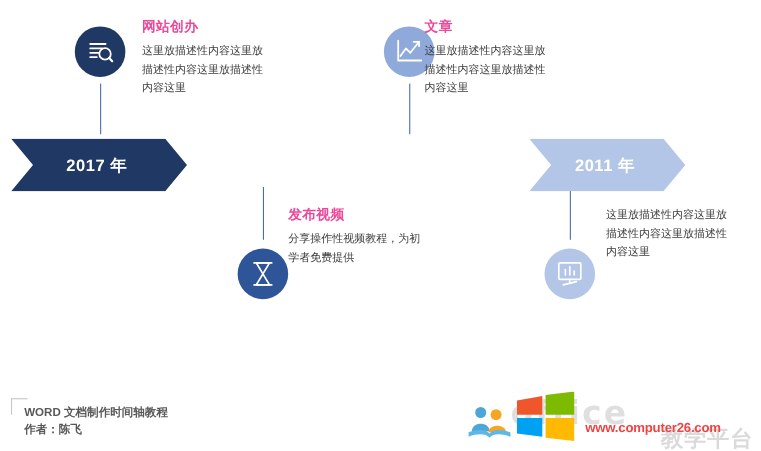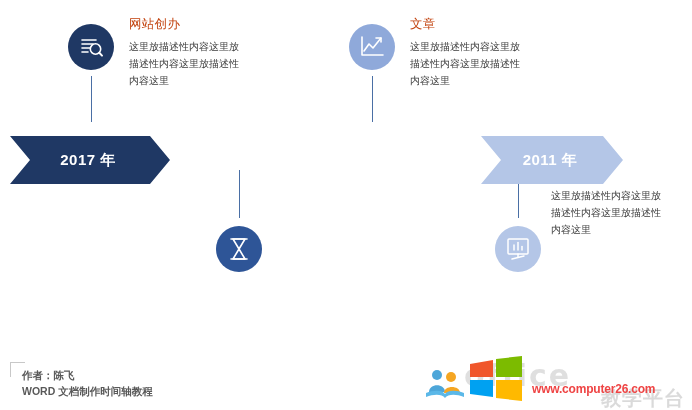--- a/index.html
+++ b/index.html
@@ -4,21 +4,21 @@
 <style>
   html,body{margin:0;padding:0;}
   body{
     width:692px;height:410px;position:relative;overflow:hidden;
     background:#ffffff;
     font-family:"Liberation Sans","DejaVu Sans",sans-serif;
   }
   .stage{position:absolute;inset:0;}
 
   
-  .timeline{position:absolute;left:10px;top:136px;height:44px;width:600px;}
+  .timeline{position:absolute;left:10px;top:126px;height:44px;width:600px;}
   .chev{
     position:absolute;top:0;height:48px;
     display:flex;align-items:center;justify-content:center;
     color:#ffffff;font-weight:bold;font-size:15px;letter-spacing:.5px;
     clip-path:polygon(0 0, calc(100% - 20px) 0, 100% 50%, calc(100% - 20px) 100%, 0 100%, 20px 50%);
   }
   .chev.c0{left:0px;  width:160px;background:#1F3864;
            clip-path:polygon(0 0, calc(100% - 20px) 0, 100% 50%, calc(100% - 20px) 100%, 0 100%, 20px 50%);}
   .chev.c1{left:163px;width:160px;background:#2E5597;}
   .chev.c2{left:326px;width:142px;background:#8FA9DA;}
@@ -31,21 +31,21 @@
   
   .circle{
     position:absolute;width:46px;height:46px;border-radius:50%;
     display:flex;align-items:center;justify-content:center;
   }
   .circle svg{display:block;}
 
   
   .block{position:absolute;}
   .block .title{
-    font-size:12.5px;font-weight:normal;color:#c2410c;margin:0 0 5px 0;
+    font-size:12.5px;font-weight:bold;color:#ec4899;margin:0 0 5px 0;
     letter-spacing:.3px;
   }
   .block .line{
     font-size:10px;color:#3c3c3c;line-height:17px;white-space:nowrap;
   }
 
   
   .footer{position:absolute;left:22px;top:367px;}
   .footer .fline{font-size:10.5px;color:#595959;font-weight:bold;line-height:16px;}
   .corner{position:absolute;left:10px;top:362px;width:14px;height:14px;
@@ -147,38 +147,43 @@
     </span>
   </div>
 
   <div class="block" style="left:129px;top:16px;">
     <div class="title">网站创办</div>
     <div class="line">这里放描述性内容这里放</div>
     <div class="line">描述性内容这里放描述性</div>
     <div class="line">内容这里</div>
   </div>
 
-  <div class="block" style="left:410px;top:16px;">
+  <div class="block" style="left:386px;top:16px;">
     <div class="title">文章</div>
     <div class="line">这里放描述性内容这里放</div>
     <div class="line">描述性内容这里放描述性</div>
     <div class="line">内容这里</div>
   </div>
 
+  <div class="block" style="left:262px;top:187px;">
+    <div class="title">发布视频</div>
+    <div class="line">分享操作性视频教程，为初</div>
+    <div class="line">学者免费提供</div>
+  </div>
 
   <div class="block" style="left:551px;top:187px;">
     <div class="line">这里放描述性内容这里放</div>
     <div class="line">描述性内容这里放描述性</div>
     <div class="line">内容这里</div>
   </div>
 
   <div class="corner"></div>
   <div class="footer">
+    <div class="fline">WORD 文档制作时间轴教程</div>
     <div class="fline">作者：陈飞</div>
-    <div class="fline">WORD 文档制作时间轴教程</div>
   </div>
 
   <div class="wm">
     <div class="wm-ghost">office</div>
     <div class="wm-ghost2">教学平台</div>
 
     <span class="wm-people">
       <svg width="42" height="34" viewBox="0 0 42 34">
         <circle cx="13" cy="9" r="5" fill="#4DA6D9"></circle>
         <circle cx="27" cy="11" r="5" fill="#F5A623"></circle>

